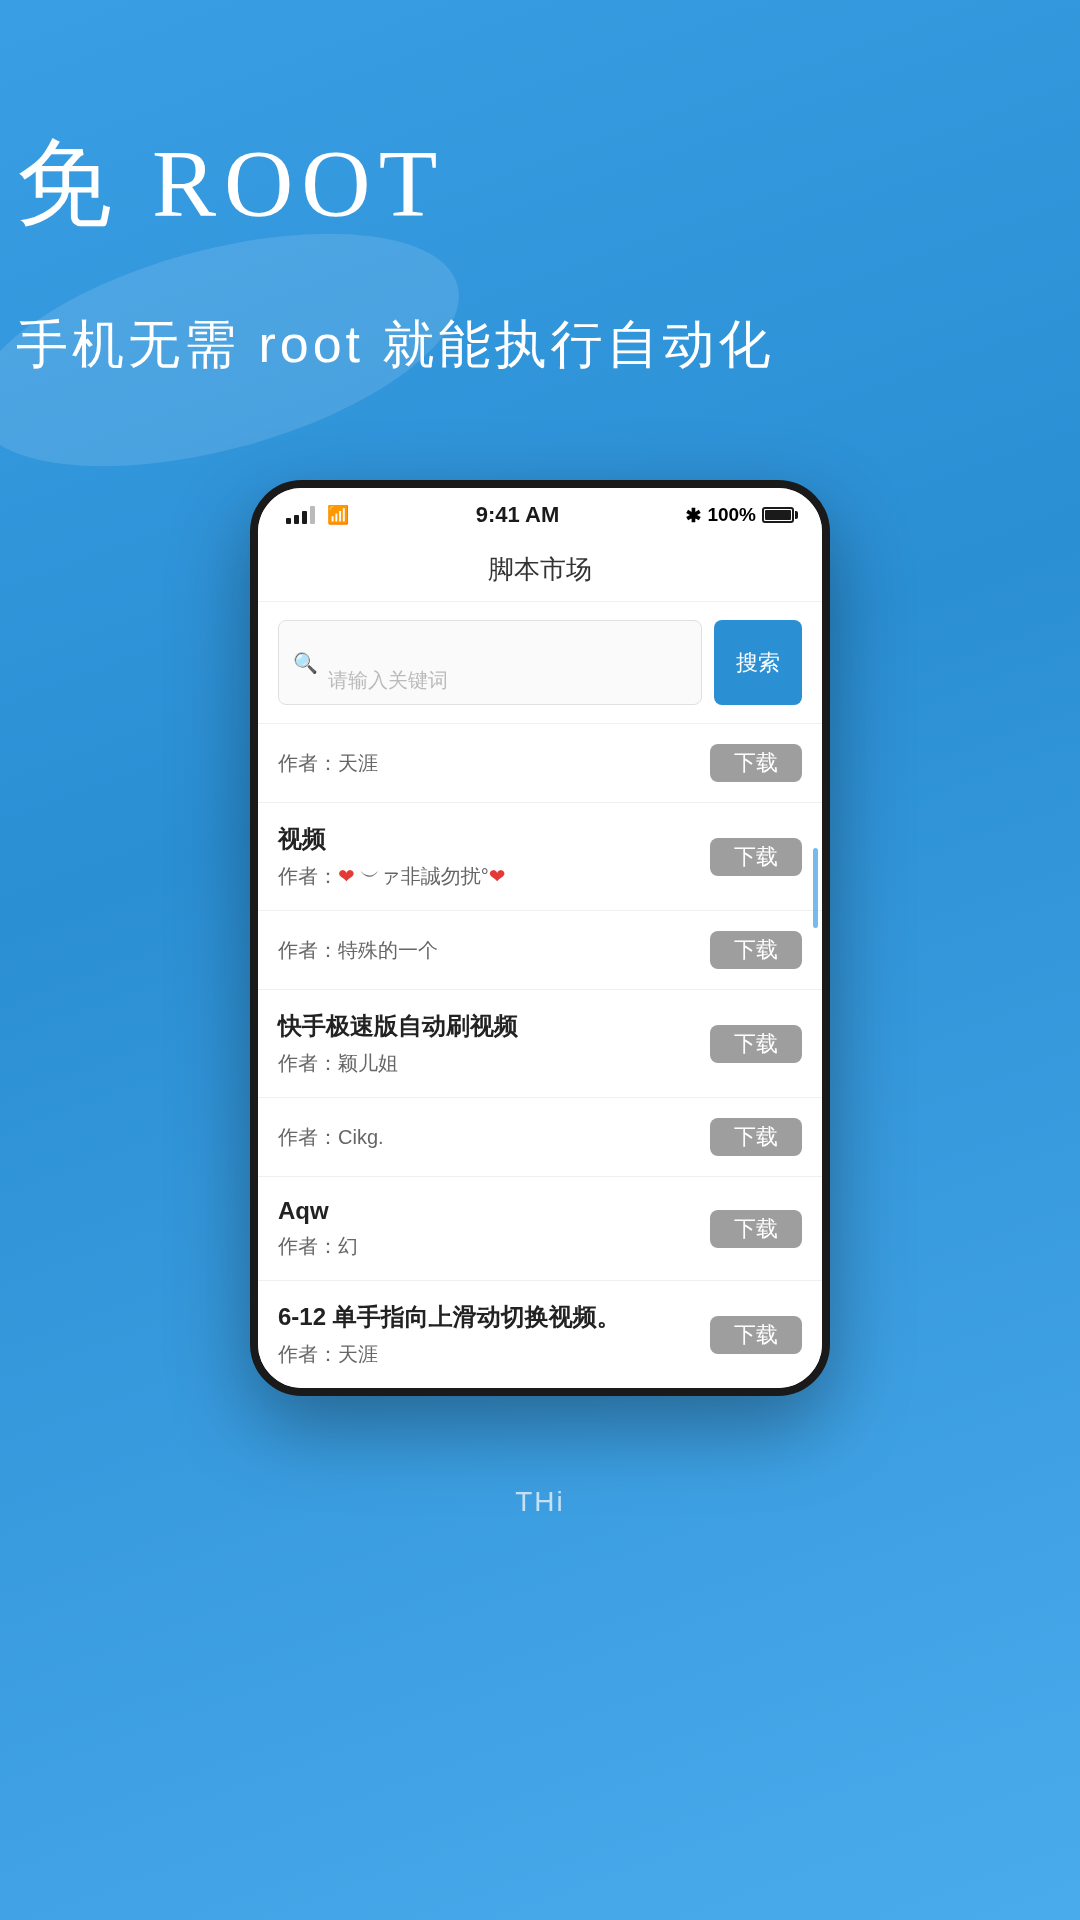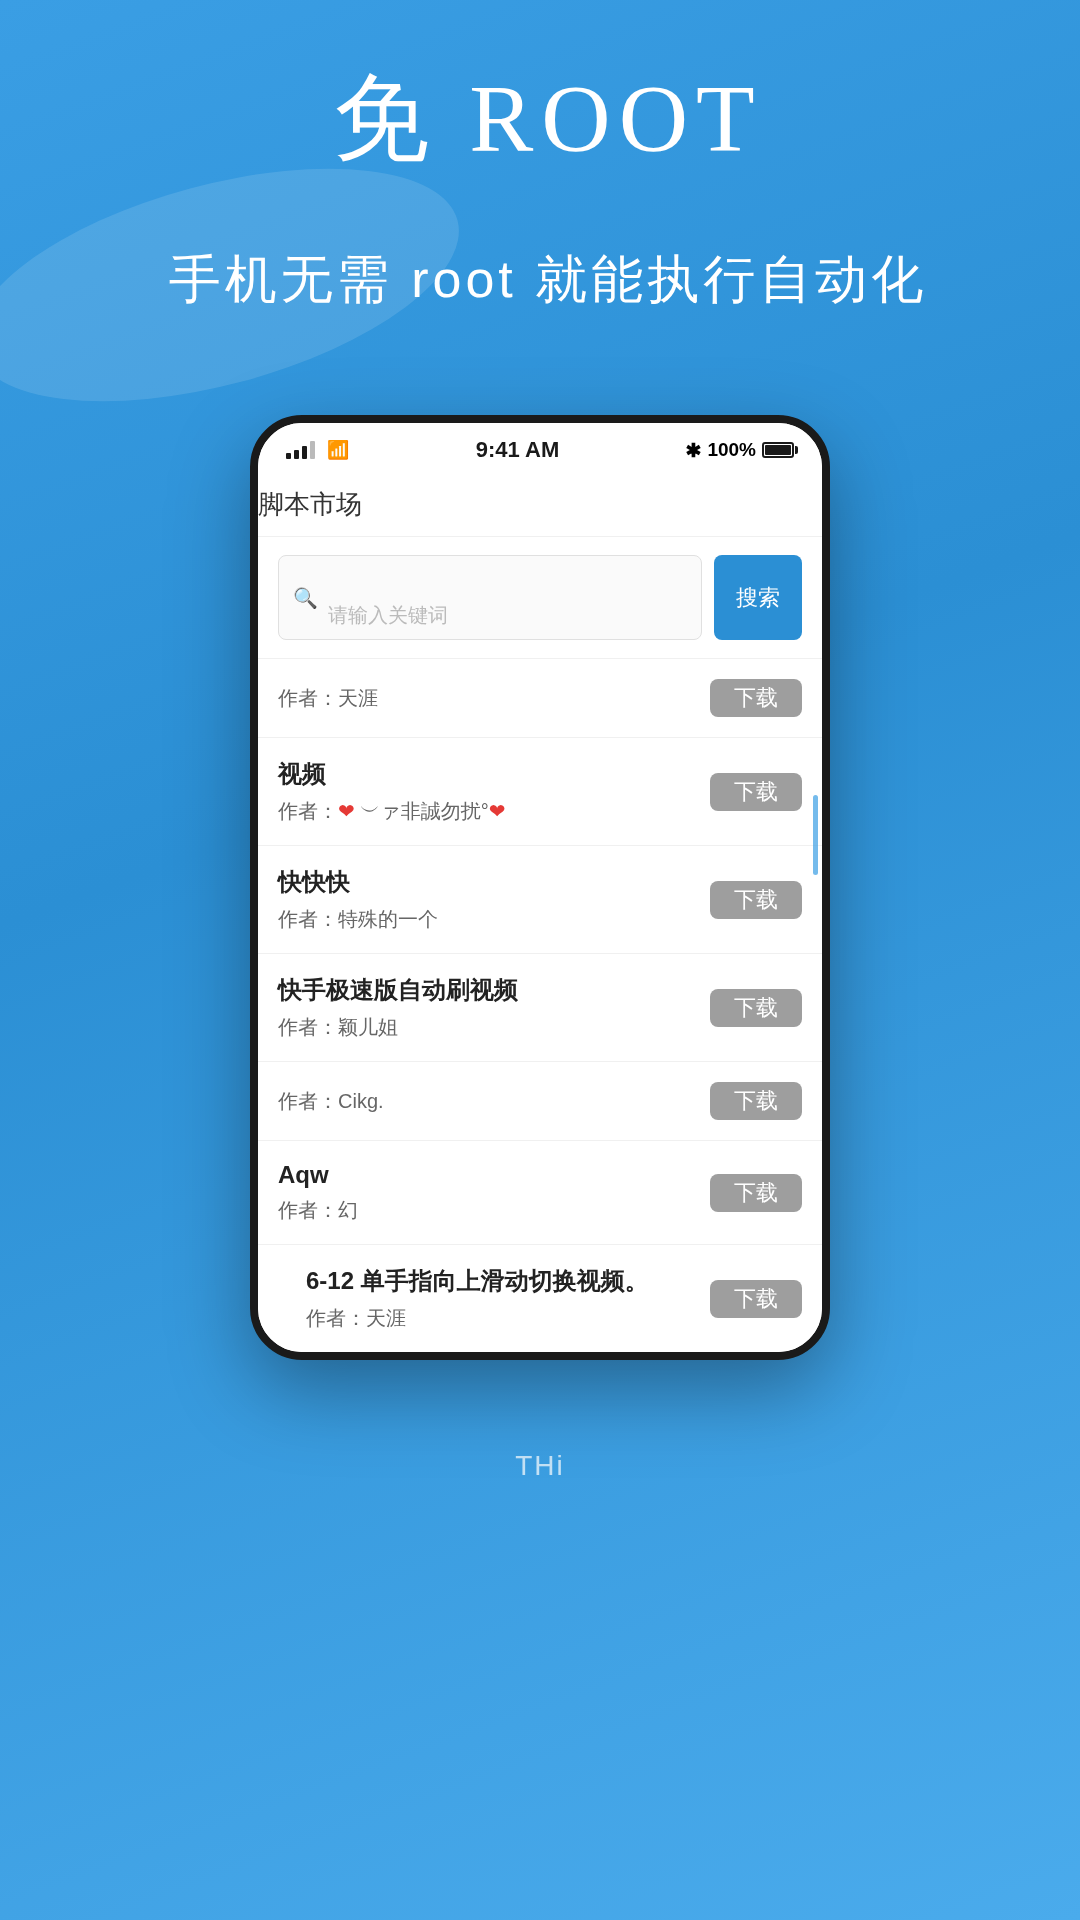--- a/index.html
+++ b/index.html
@@ -7,22 +7,21 @@
 
     body {
       width: 1080px;
       min-height: 1920px;
       background: linear-gradient(160deg, #3a9ee4 0%, #2b8fd4 40%, #4aabec 100%);
       font-family: -apple-system, 'PingFang SC', 'Hiragino Sans GB', 'Microsoft YaHei', sans-serif;
       overflow-x: hidden;
     }
 
     .hero-section {
-      text-align: center;
-      padding-top: 55px;
+      padding-top: 120px;
       padding-bottom: 60px;
       position: relative;
       margin-left: 16px;
     }
 
     .hero-title {
       font-size: 96px;
       color: white;
       font-weight: 300;
       letter-spacing: 8px;
@@ -145,20 +144,21 @@
     .battery-fill {
       width: 26px;
       height: 10px;
       background: #1a1a1a;
       border-radius: 1px;
       margin: 0 1px;
     }
 
     
     .app-header {
+      text-align: center;
       padding: 16px 0 14px;
       border-bottom: 1px solid #f0f0f0;
       font-size: 26px;
       color: #333;
       background: white;
     }
 
     .search-bar-row {
       display: flex;
       gap: 12px;
@@ -324,21 +324,20 @@
           <div class="script-name">视频</div>
           <div class="script-author">
             <span>作者：</span><span class="red-heart">❤</span><span> ︶ァ非誠勿扰°</span><span class="red-heart">❤</span>
           </div>
         </div>
         <button class="download-button">下载</button>
       </div>
 
       <div class="script-item">
         <div class="script-info">
-          <div class="script-name">快快快</div>
           <div class="script-author">作者：特殊的一个</div>
         </div>
         <button class="download-button">下载</button>
       </div>
 
       <div class="script-item">
         <div class="script-info">
           <div class="script-name">快手极速版自动刷视频</div>
           <div class="script-author">作者：颖儿姐</div>
         </div>
@@ -353,21 +352,21 @@
       </div>
 
       <div class="script-item">
         <div class="script-info">
           <div class="script-name">Aqw</div>
           <div class="script-author">作者：幻</div>
         </div>
         <button class="download-button">下载</button>
       </div>
 
-      <div class="script-item" style="border-bottom: none; margin-left: 28px;">
+      <div class="script-item" style="border-bottom: none;">
         <div class="script-info">
           <div class="script-name">6-12 单手指向上滑动切换视频。</div>
           <div class="script-author">作者：天涯</div>
         </div>
         <button class="download-button">下载</button>
       </div>
 
     </div>
 
     <div class="scroll-indicator"></div>

